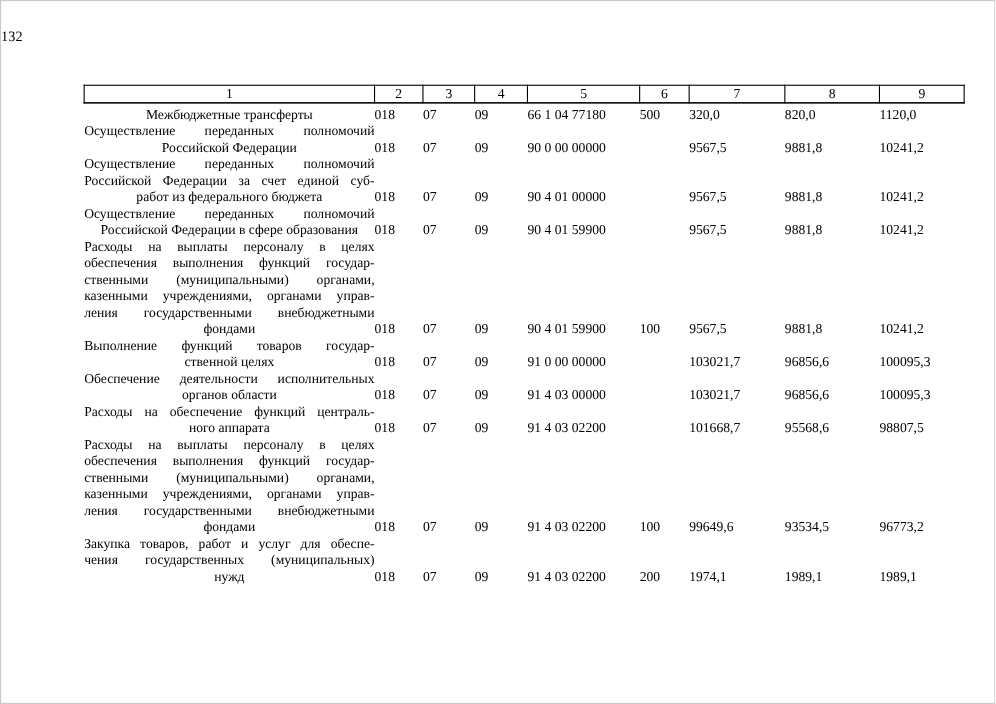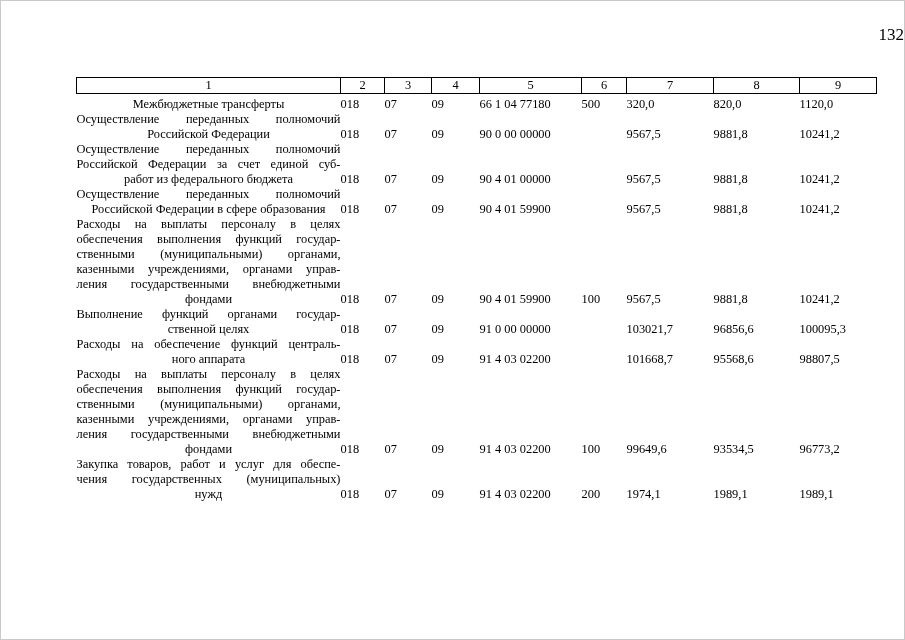--- a/index.html
+++ b/index.html
@@ -15,22 +15,22 @@
     background: #ffffff;
     border: 1px solid #c9c9c9;
     box-sizing: border-box;
     overflow: hidden;
   }
   .page-number {
     position: absolute;
     top: 24px;
     left: 0;
     width: 100%;
-    text-align: right;
-    font-size: 17px;
+    text-align: left;
+    font-size: 13px;
     color: #000000;
     font-family: Liberation Serif, serif;
   }
   table.budget-table {
     position: absolute;
     left: 75px;
     top: 76px;
     width: 800px;
     border-collapse: collapse;
     table-layout: fixed;
@@ -157,27 +157,41 @@
           <td class="c-code">07</td>
           <td class="c-code">09</td>
           <td class="c-code">90 4 01 59900</td>
           <td class="c-code">100</td>
           <td class="c-num">9567,5</td>
           <td class="c-num">9881,8</td>
           <td class="c-num">10241,2</td>
         </tr>
         <tr>
           <td class="c-name">
-            <div class="jl">Выполнение функций органами государ-</div>
+            <div class="jl">Выполнение функций товаров государ-</div>
             <div class="ll">ственной целях</div>
           </td>
           <td class="c-code">018</td>
           <td class="c-code">07</td>
           <td class="c-code">09</td>
           <td class="c-code">91 0 00 00000</td>
+          <td class="c-code"></td>
+          <td class="c-num">103021,7</td>
+          <td class="c-num">96856,6</td>
+          <td class="c-num">100095,3</td>
+        </tr>
+        <tr>
+          <td class="c-name">
+            <div class="jl">Обеспечение деятельности исполнительных</div>
+            <div class="ll">органов области</div>
+          </td>
+          <td class="c-code">018</td>
+          <td class="c-code">07</td>
+          <td class="c-code">09</td>
+          <td class="c-code">91 4 03 00000</td>
           <td class="c-code"></td>
           <td class="c-num">103021,7</td>
           <td class="c-num">96856,6</td>
           <td class="c-num">100095,3</td>
         </tr>
         <tr>
           <td class="c-name">
             <div class="jl">Расходы на обеспечение функций централь-</div>
             <div class="ll">ного аппарата</div>
           </td>

